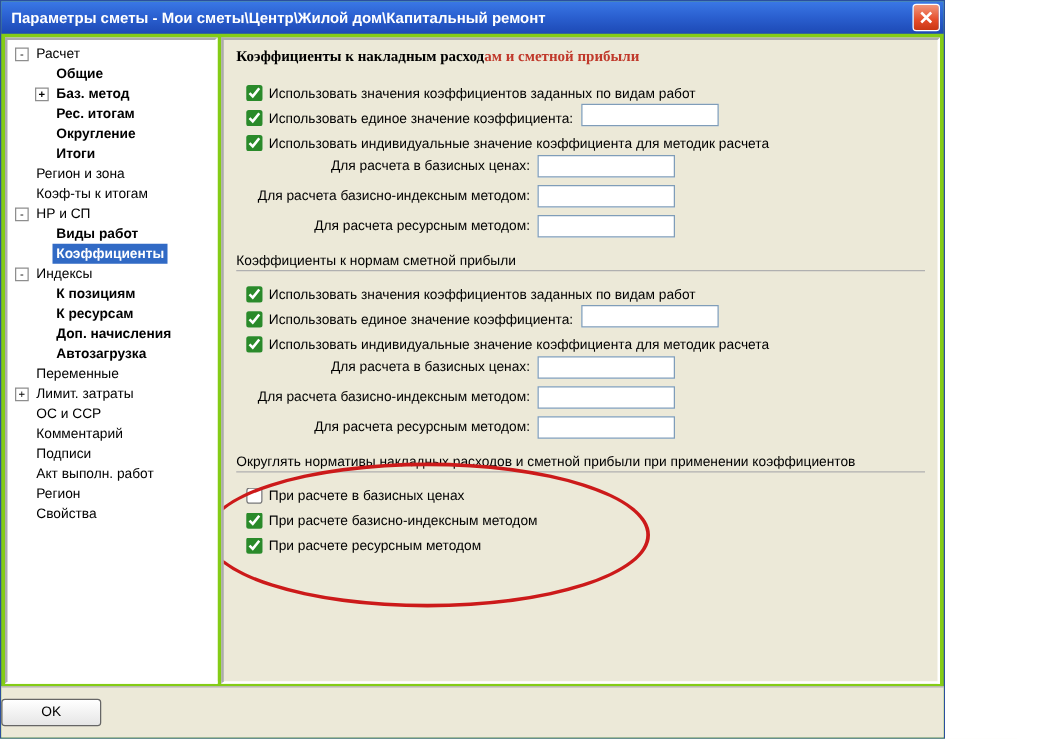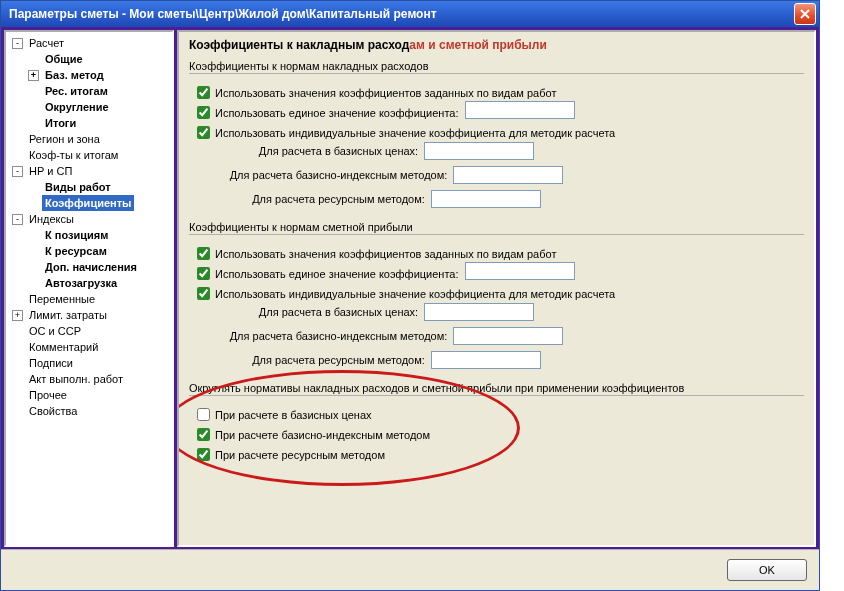--- a/index.html
+++ b/index.html
@@ -1,49 +1,49 @@
 <!DOCTYPE html>
 <html><head>
 <meta charset="utf-8">
 <style>
   html,body{margin:0;padding:0;font-family:Tahoma,Verdana,sans-serif;font-size:11px;color:#000;background:#fff;}
-  .window{width:820px;height:591px;border:1px solid #2a4f9e;background:#4c1d95;box-sizing:border-box;position:relative;}
+  .window{width:756px;height:591px;border:1px solid #2a4f9e;background:#84cc16;box-sizing:border-box;position:relative;}
   
   .titlebar{height:26px;background:linear-gradient(to bottom,#3a78e6 0%,#2a5fcf 50%,#1d49b5 100%);display:flex;align-items:center;justify-content:space-between;padding:0 3px 0 8px;color:#fff;font-weight:bold;font-size:12px;}
   .titlebar .title{white-space:nowrap;overflow:hidden;}
   .closebtn{width:20px;height:20px;background:linear-gradient(to bottom,#f2967b,#e54c29 60%,#c93614);border:1px solid #fff;border-radius:3px;display:flex;align-items:center;justify-content:center;cursor:pointer;}
   .closebtn svg{width:10px;height:10px;}
   
   .body{position:absolute;top:26px;left:0;right:0;bottom:40px;display:flex;}
   
   .tree-wrap{width:170px;border:2px inset #fff;background:#fff;margin:3px 0 3px 3px;box-sizing:border-box;overflow:auto;}
   .tree{padding:3px 2px;}
   .tree-item{display:flex;align-items:center;height:16px;line-height:16px;white-space:nowrap;cursor:default;}
   .tree-item .exp{width:11px;height:11px;border:1px solid #8e8e8e;display:flex;align-items:center;justify-content:center;font-size:9px;line-height:9px;margin-right:3px;color:#000;background:#fff;box-sizing:border-box;flex-shrink:0;}
   .tree-item .noexp{width:11px;height:11px;margin-right:3px;flex-shrink:0;}
   .tree-item .label{padding:0 3px;}
   .tree-item.sel .label{background:#316ac5;color:#fff;}
   .ind1{padding-left:4px;}
   .ind2{padding-left:20px;font-weight:bold;}
   
   .content{flex:1;margin:3px;border:2px inset #fff;background:#ece9d8;padding:6px 10px 6px 10px;overflow:auto;box-sizing:border-box;}
-  .content-title{font-weight:bold;font-size:12px;margin-bottom:8px;}
+  .content-title{font-weight:bold;font-size:12px;margin-bottom:8px;font-family:Liberation Serif, serif;}
   .content-title .red{color:#c0392b;}
   .group{margin-bottom:10px;}
   .group-title{border-bottom:1px solid #b0b0b0;padding-bottom:1px;margin-bottom:5px;}
   .chk-row{display:flex;align-items:flex-end;height:20px;}
   .chk-row input[type=checkbox]{margin:0 5px 0 8px;accent-color:#2a8a2a;}
-  .field-row{display:flex;align-items:center;justify-content:center;height:24px;padding-right:200px;}
+  .field-row{display:flex;align-items:center;justify-content:flex-end;height:24px;padding-right:200px;}
   .field-row .lbl{margin-right:6px;text-align:right;}
   .field-row input[type=text]{width:110px;height:18px;border:1px solid #7f9db9;background:#fff;font:inherit;padding:0 3px;box-sizing:border-box;}
   .inline-input{width:110px;height:18px;border:1px solid #7f9db9;background:#fff;font:inherit;padding:0 3px;box-sizing:border-box;margin-left:6px;}
   
   .ellipse{position:absolute;border:3px solid #cc1a1a;border-radius:50%;pointer-events:none;}
   
-  .btn-panel{position:absolute;left:0;right:0;bottom:0;height:40px;border-top:1px solid #b0b0b0;background:#ece9d8;display:flex;align-items:center;justify-content:flex-end;padding-right:12px;}
+  .btn-panel{position:absolute;left:0;right:0;bottom:0;height:40px;border-top:1px solid #b0b0b0;background:#ece9d8;display:flex;align-items:center;justify-content:flex-start;padding-right:12px;}
   .btn{width:80px;height:22px;border:1px solid #666;background:linear-gradient(to bottom,#fff,#e6e6e6);border-radius:3px;font:inherit;cursor:pointer;}
 </style>
 </head>
 <body>
 
 <div class="window">
   <div class="titlebar">
     <span class="title">Параметры сметы - Мои сметы\Центр\Жилой дом\Капитальный ремонт</span>
     <div class="closebtn">
       <svg viewBox="0 0 10 10">
@@ -139,36 +139,35 @@
           <div class="tree-item ind1">
             <span class="noexp"></span>
             <span class="label">Подписи</span>
           </div>
           <div class="tree-item ind1">
             <span class="noexp"></span>
             <span class="label">Акт выполн. работ</span>
           </div>
           <div class="tree-item ind1">
             <span class="noexp"></span>
-            <span class="label">Прочее</span>
+            <span class="label">Регион</span>
           </div>
           <div class="tree-item ind1">
             <span class="noexp"></span>
             <span class="label">Свойства</span>
           </div>
         </div>
     </div>
 
     <div class="content" style="position:relative;">
       <div class="content-title">
         <span>Коэффициенты к накладным расход</span><span class="red">ам и сметной прибыли</span>
       </div>
 
       <div class="group">
-        <div class="group-title">Коэффициенты к нормам накладных расходов</div>
         <div class="chk-row">
             <input type="checkbox" checked="" style="">
             <span>Использовать значения коэффициентов заданных по видам работ</span>
           </div>
         <div class="chk-row">
             <input type="checkbox" checked="" style="">
             <span>Использовать единое значение коэффициента:</span>
             <input type="text" class="inline-input" value="" style="">
           </div>
         <div class="chk-row">

